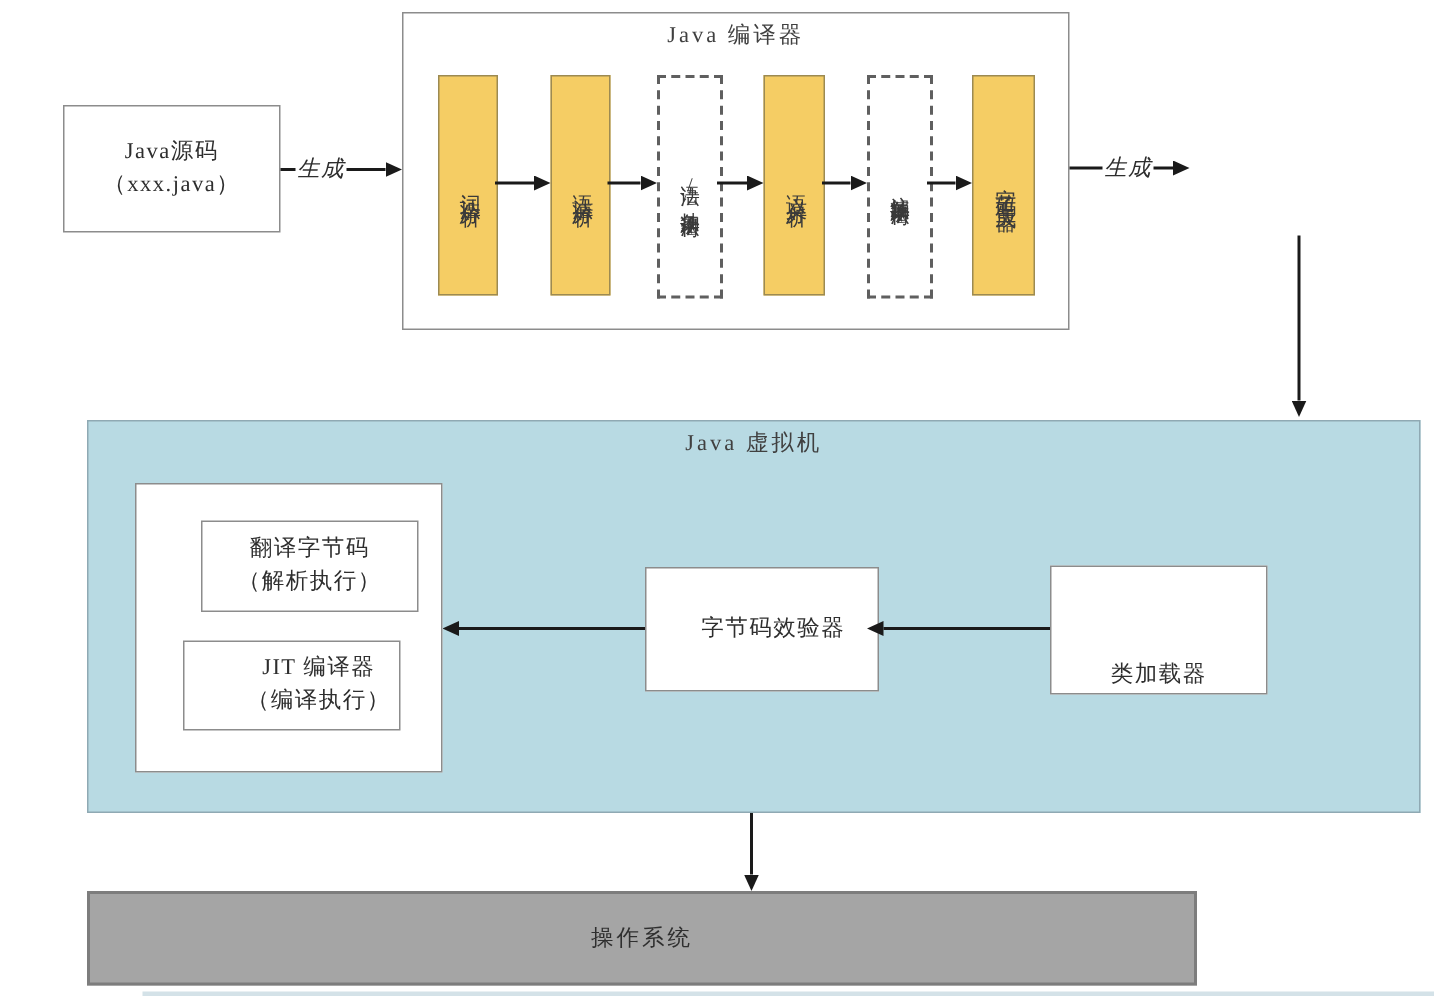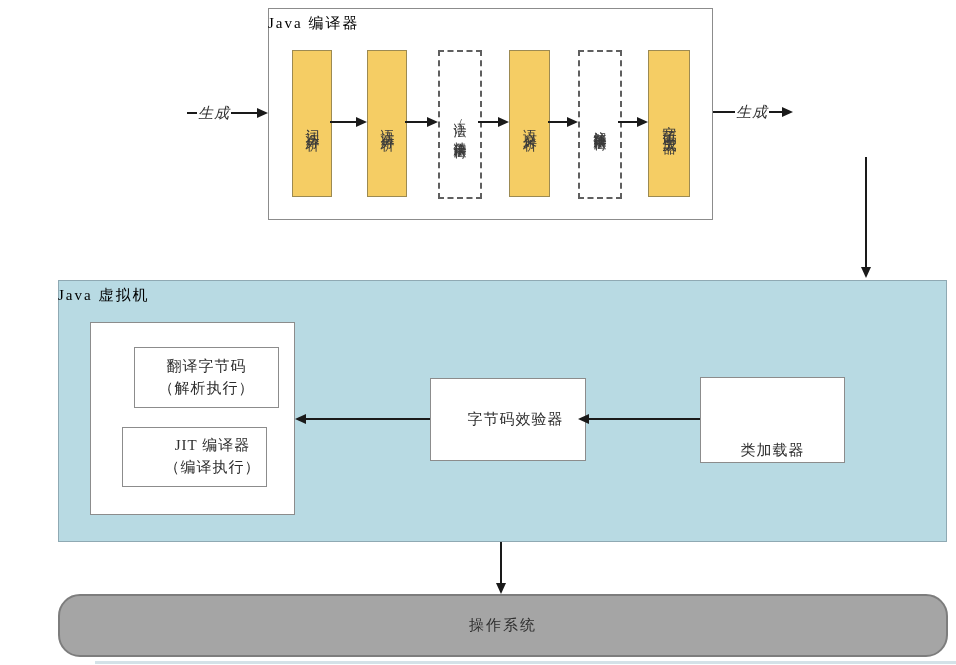--- a/index.html
+++ b/index.html
@@ -8,22 +8,22 @@
     font-family:"Liberation Serif","DejaVu Serif",serif;color:#2e2e2e;
   }
   .abs{position:absolute;box-sizing:border-box;}
   .box{
     background:#ffffff;border:1.5px solid #8c8c8c;
     display:flex;flex-direction:column;align-items:center;justify-content:center;
     text-align:center;font-size:15px;line-height:1.45;letter-spacing:1px;
   }
   .container-box{background:#ffffff;border:1.5px solid #8c8c8c;}
   .group-title{
-    position:absolute;left:0;right:0;font-size:15px;
-    letter-spacing:2px;color:#000000;
+    position:absolute;left:0;right:0;text-align:center;font-size:15px;
+    letter-spacing:2px;color:#404040;
   }
   .stage{
     position:absolute;display:flex;align-items:center;justify-content:center;
     writing-mode:vertical-rl;text-orientation:upright;
     font-size:14px;letter-spacing:3px;line-height:1;color:#3a3a3a;
   }
   .stage.solid{background:var(--stage-yellow,#F5CD64);border:1.5px solid #9c8a52;}
   .stage.dashed{background:transparent;border:2px dashed #5f5f5f;}
   .jvm{background:var(--jvm-blue,#B8DAE3);border:1.5px solid #8fa9b3;}
   .osbar{
@@ -36,20 +36,24 @@
     background:#ffffff;padding:0 1px;font-size:15px;letter-spacing:1px;color:#2e2e2e;font-style:italic;
   }
   svg.arrows{position:absolute;left:0;top:0;pointer-events:none;}
   .bottom-strip{background:#d4e2e8;}
 </style>
 </head>
 <body>
 
 <div id="canvas">
 
+  <div class="abs box" style="left:42px;top:70px;width:145px;height:85px;">
+    <span>Java源码</span>
+    <span>（xxx.java）</span>
+  </div>
 
   <div class="abs container-box" style="left:268px;top:8px;width:445px;height:212px;"></div>
   <div class="group-title" style="top:14px;left:268px;width:445px;">Java 编译器</div>
 
   <div class="stage solid" style="left:292px;top:50px;width:38px;height:145px;">
     <span>词法分析</span>
   </div>
   <div class="stage solid" style="left:367px;top:50px;width:38px;height:145px;">
     <span>语法分析</span>
   </div>
@@ -81,21 +85,21 @@
   </div>
 
   <div class="abs box" style="left:430px;top:378px;width:156px;height:83px;padding-left:15px;">
     <span>字节码效验器</span>
   </div>
 
   <div class="abs box" style="left:700px;top:377px;width:145px;height:86px;justify-content:flex-end;">
     <span>类加载器</span>
   </div>
 
-  <div class="abs osbar" style="left:58px;top:594px;width:890px;height:63px;border-radius:22px;">
+  <div class="abs osbar" style="left:58px;top:594px;width:740px;height:63px;">
     <span>操作系统</span>
   </div>
 
   <div class="abs bottom-strip" style="left:95px;top:661px;width:861px;height:3px;"></div>
 
   <svg class="arrows" width="956" height="665" viewBox="0 0 956 665">
     <defs>
       <marker id="ah" markerUnits="userSpaceOnUse" markerWidth="11" markerHeight="10" refX="0" refY="5" orient="auto">
         <path d="M0,0 L11,5 L0,10 z" fill="#1a1a1a"></path>
       </marker>

